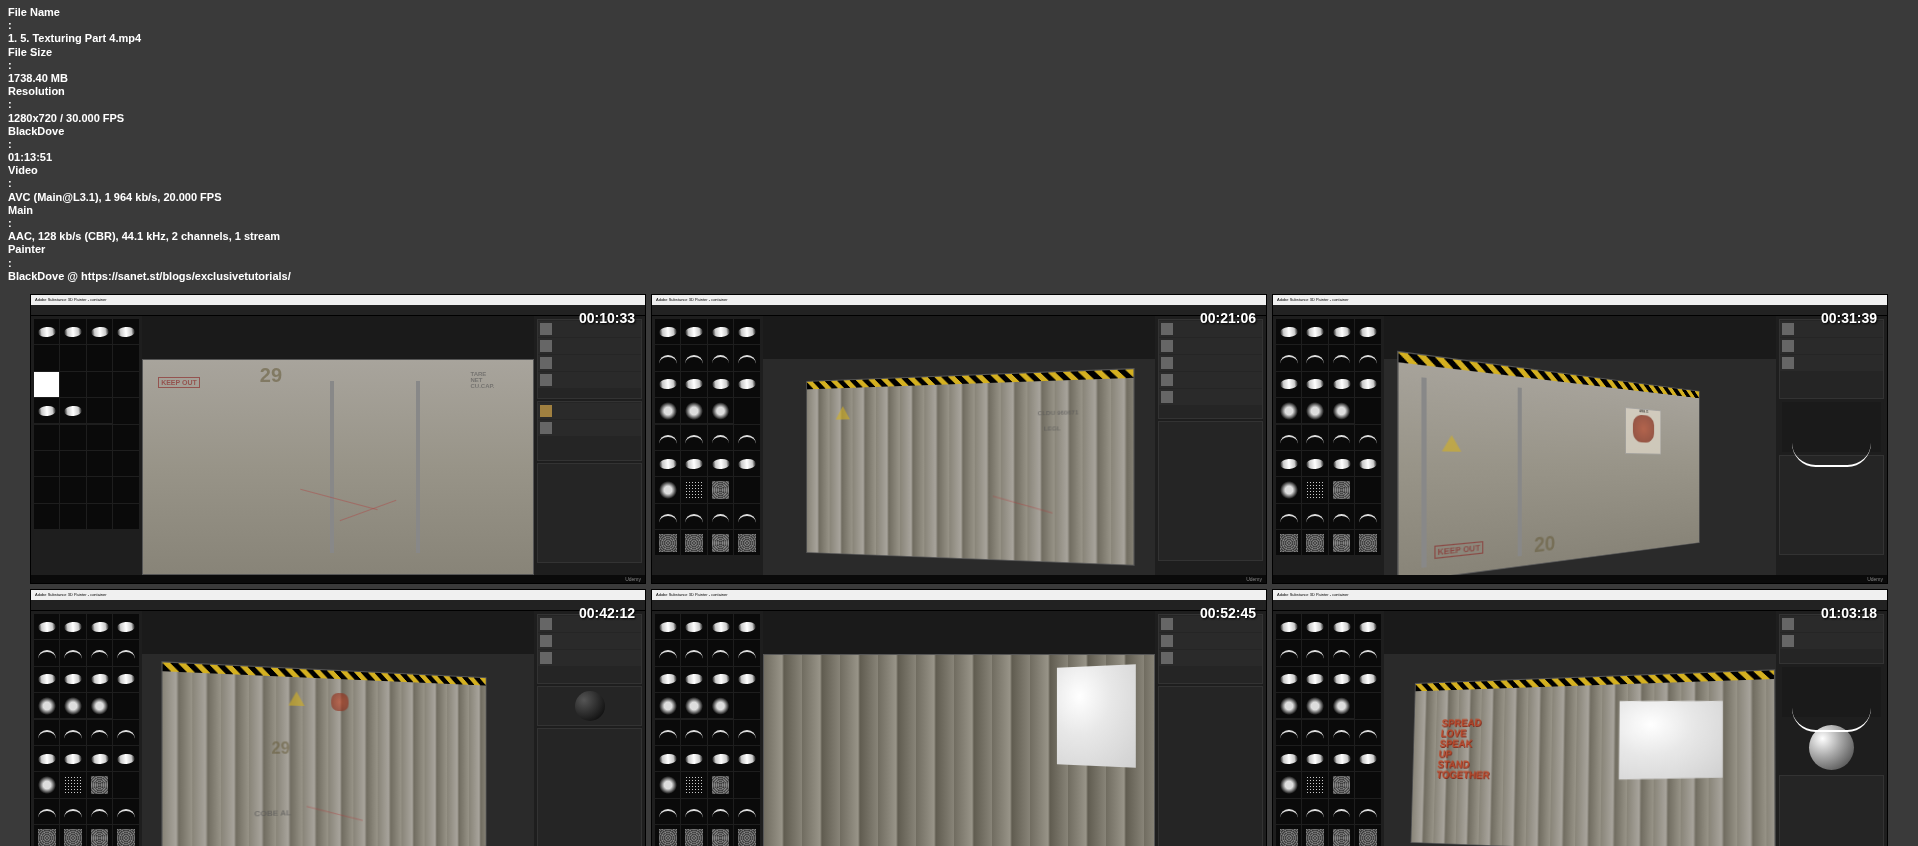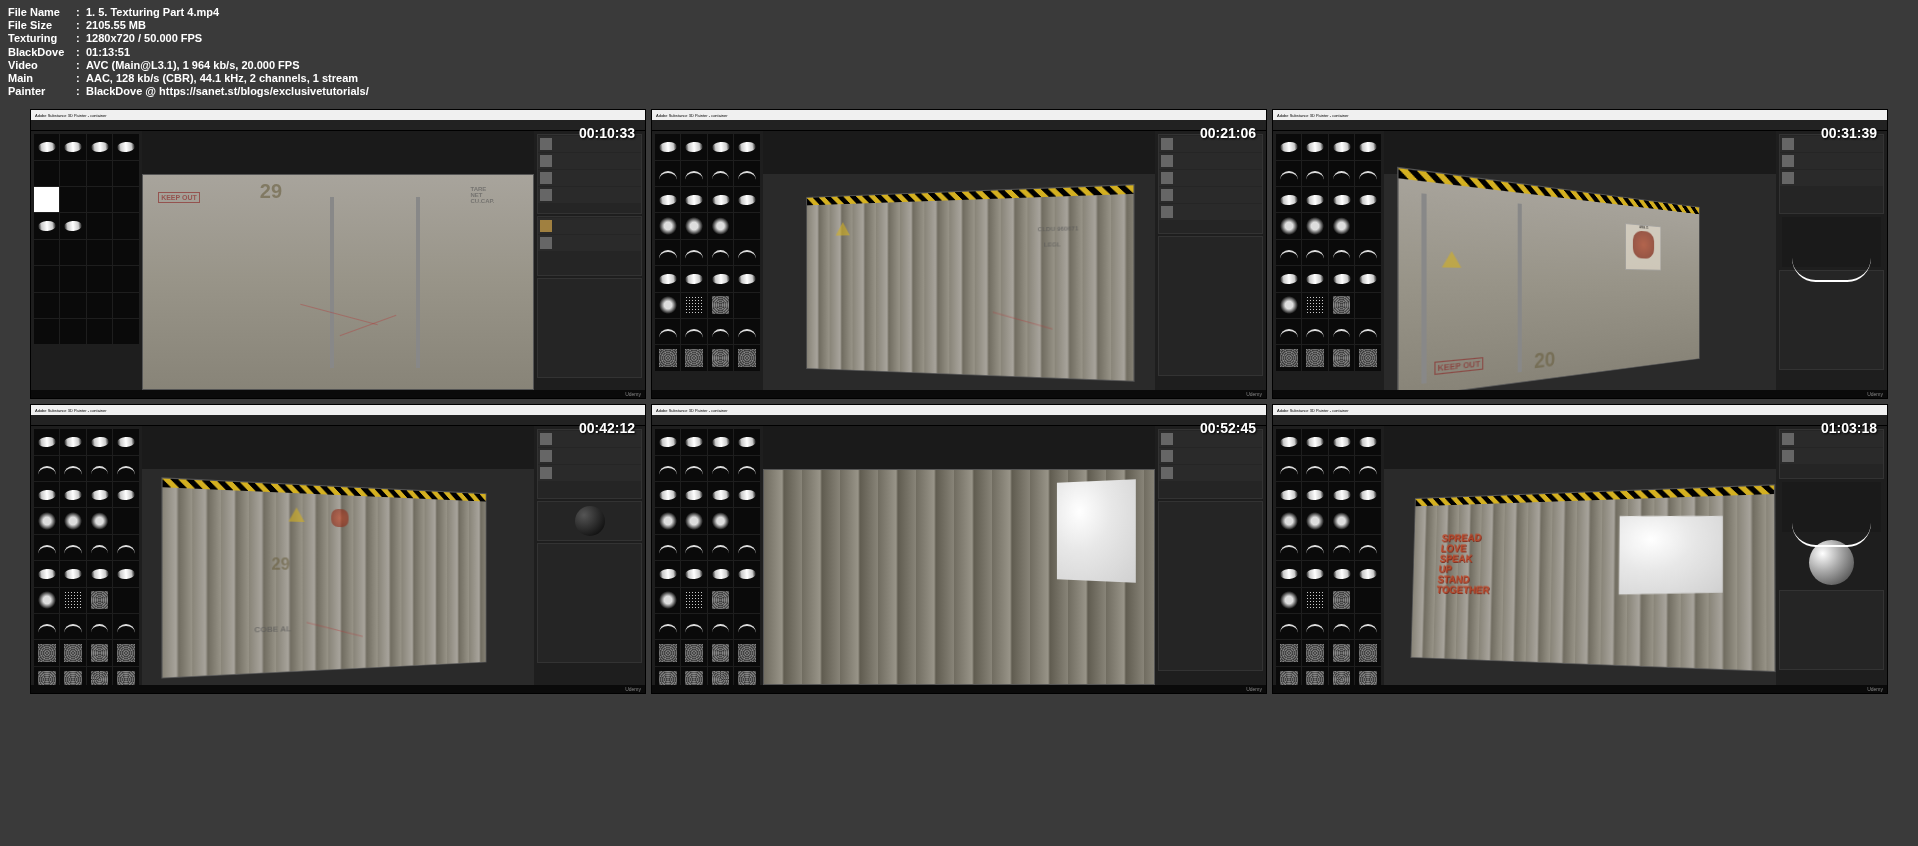--- a/index.html
+++ b/index.html
@@ -1,18 +1,18 @@
 <!DOCTYPE html>
 <html><head>
 <meta charset="utf-8">
 <style>
 * { margin: 0; padding: 0; box-sizing: border-box; }
 body { background: #3a3a3a; font-family: Arial, sans-serif; color: #fff; width: 1918px; height: 846px; overflow: hidden; }
 .metadata { padding: 6px 8px; font-size: 11px; line-height: 1.2; font-weight: bold; }
-.metadata-row { display: flex; }
+.metadata-row { display: flex; flex-direction: column; }
 .metadata-label { width: 68px; }
 .metadata-sep { width: 10px; }
 .thumbnails { display: grid; grid-template-columns: repeat(3, 1fr); grid-template-rows: repeat(2, 1fr); gap: 5px; padding: 5px 30px 5px 30px; }
 .thumb { position: relative; background: #1a1a1a; height: 290px; border: 1px solid #000; overflow: hidden; }
 .thumb-titlebar { height: 10px; background: #f0f0f0; display: flex; align-items: center; padding: 0 4px; }
 .thumb-titlebar-text { font-size: 4px; color: #000; }
 .thumb-toolbar { height: 11px; background: #222; border-bottom: 1px solid #000; }
 .thumb-body { display: flex; height: calc(100% - 21px - 8px); }
 .thumb-left { width: 18%; background: #1e1e1e; display: flex; flex-direction: column; }
 .thumb-brushes { display: grid; grid-template-columns: repeat(4, 1fr); gap: 1px; padding: 3px; }
@@ -51,26 +51,26 @@
 
 <div class="metadata">
   <div class="metadata-row">
       <span class="metadata-label">File Name</span>
       <span class="metadata-sep">:</span>
       <span>1. 5. Texturing Part 4.mp4</span>
     </div>
   <div class="metadata-row">
       <span class="metadata-label">File Size</span>
       <span class="metadata-sep">:</span>
-      <span>2105.55 MB</span>
-    </div>
-  <div class="metadata-row">
-      <span class="metadata-label">Texturing</span>
-      <span class="metadata-sep">:</span>
-      <span>1280x720 / 50.000 FPS</span>
+      <span>1738.40 MB</span>
+    </div>
+  <div class="metadata-row">
+      <span class="metadata-label">Resolution</span>
+      <span class="metadata-sep">:</span>
+      <span>1280x720 / 30.000 FPS</span>
     </div>
   <div class="metadata-row">
       <span class="metadata-label">BlackDove</span>
       <span class="metadata-sep">:</span>
       <span>01:13:51</span>
     </div>
   <div class="metadata-row">
       <span class="metadata-label">Video</span>
       <span class="metadata-sep">:</span>
       <span>AVC (Main@L3.1), 1 964 kb/s, 20.000 FPS</span>

